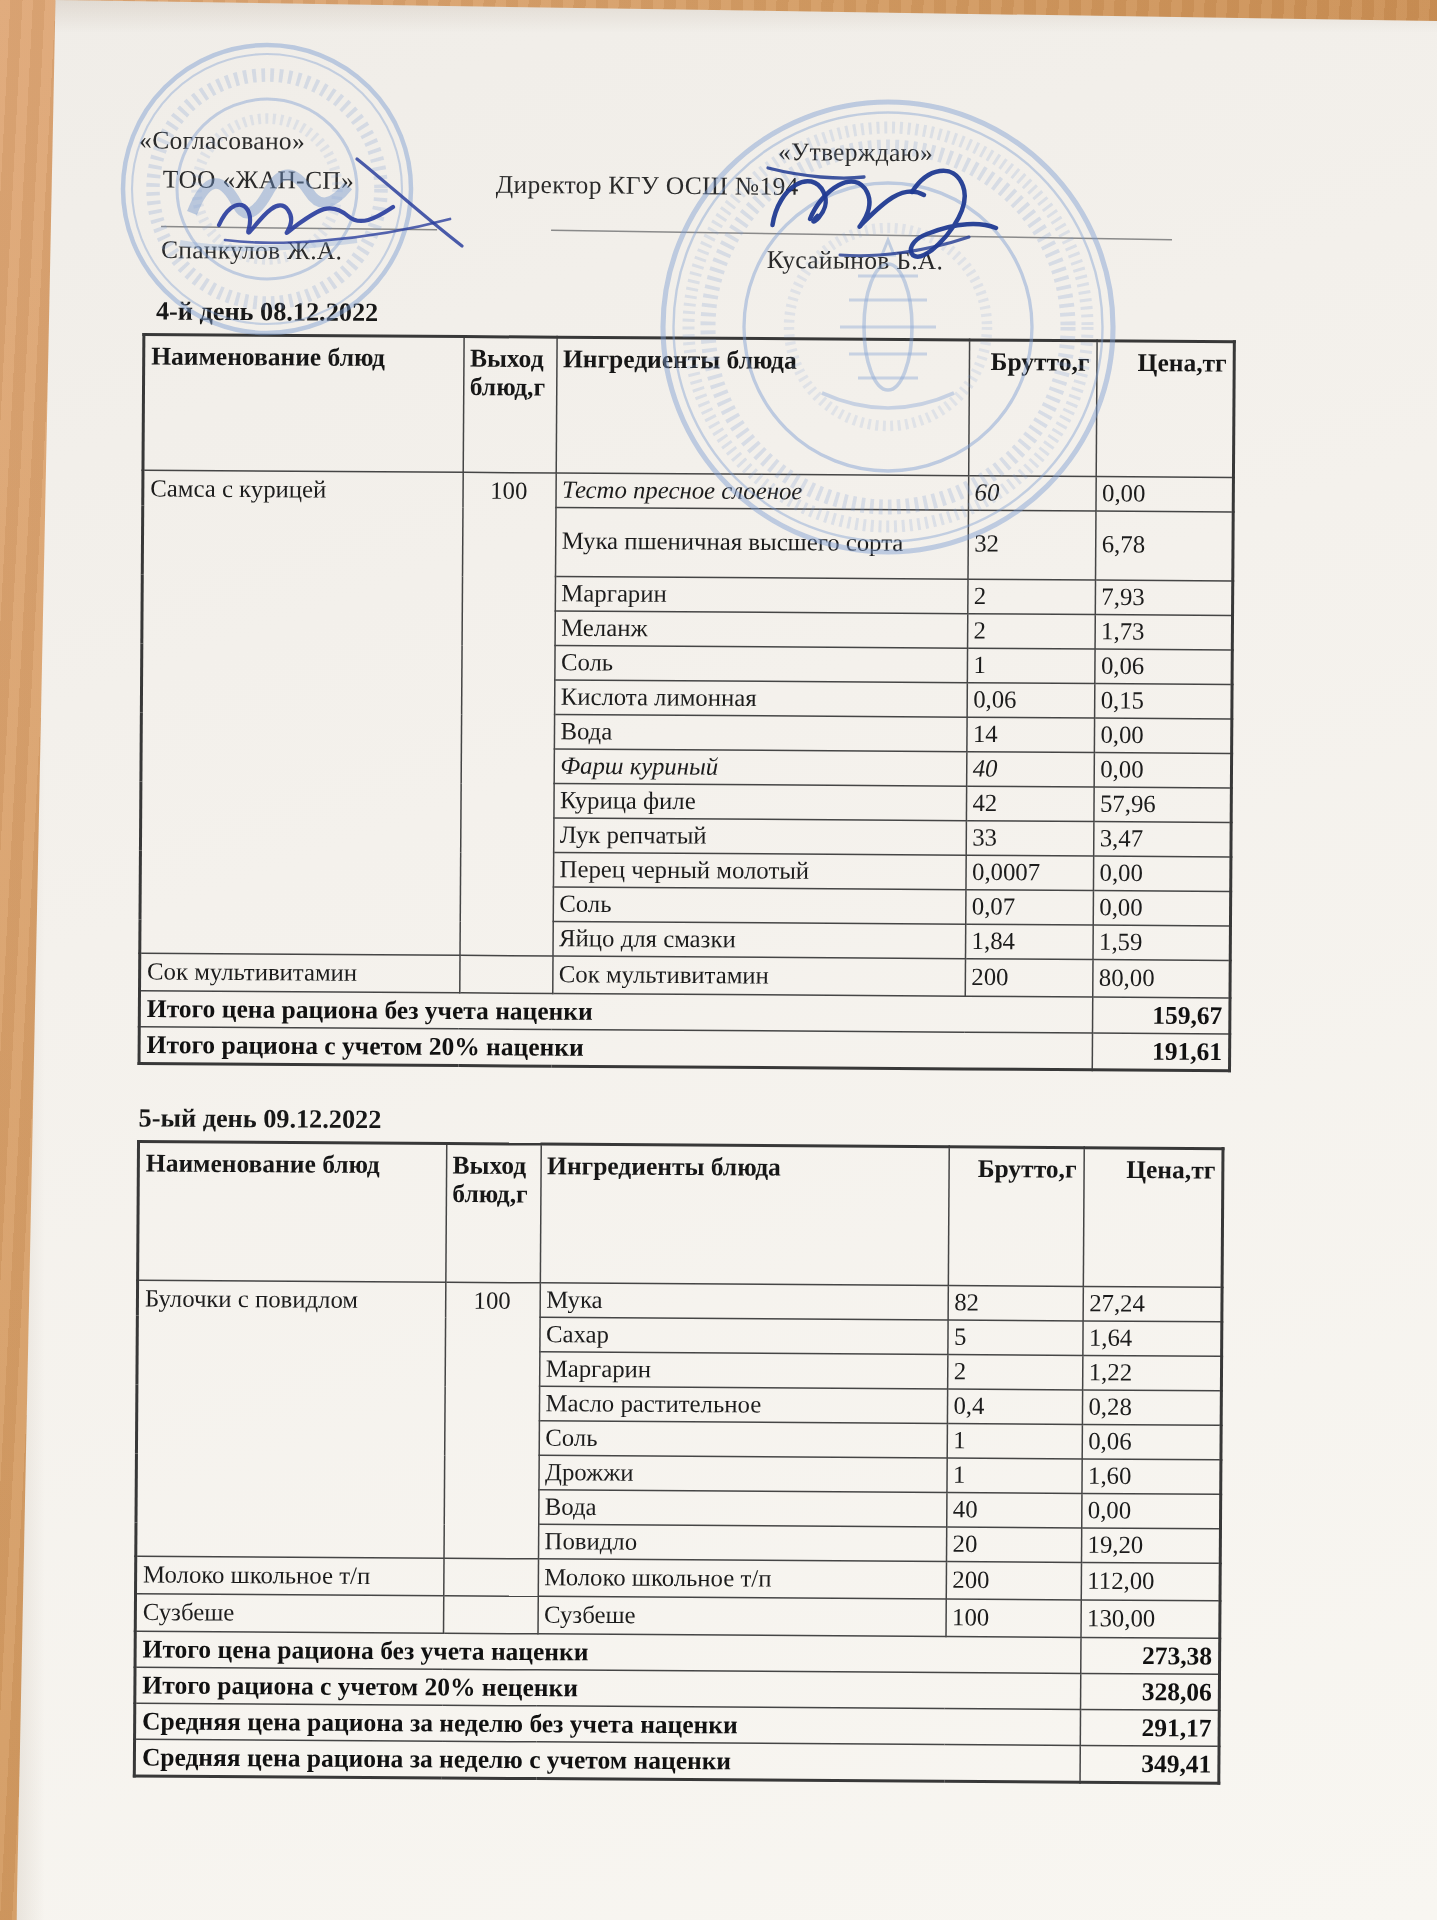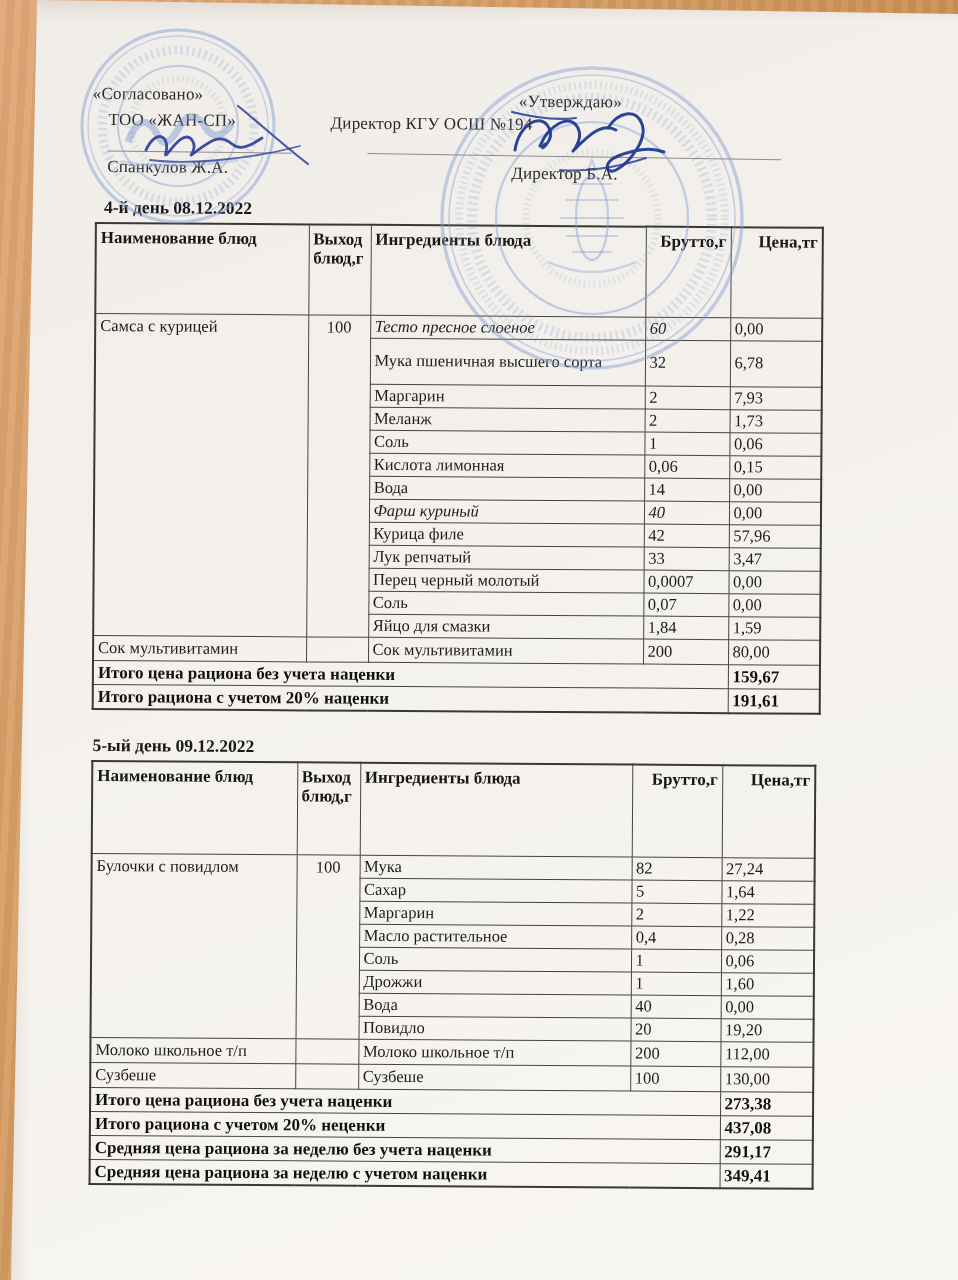--- a/index.html
+++ b/index.html
@@ -53,41 +53,41 @@
   .menu-table th.num-h{text-align:right;}
   [data-table-id="day4"] th{height:84px;}
   [data-table-id="day5"] th{height:86px;}
   .menu-table td{height:20px;}
   [data-table-id="day4"] tbody tr:nth-child(2) td{height:43px;}
   td.dish,td.out{vertical-align:top;padding-top:3px;}
   td.out{text-align:center;}
   td.num{text-align:left;}
   td.em{font-style:italic;}
   tr.total-row td{font-weight:bold;font-size:17px;color:#111;height:21px;}
-  tr.total-row td.tval{text-align:left;}
+  tr.total-row td.tval{text-align:right;}
 
   
   .overlay{position:absolute;inset:0;pointer-events:none;}
 </style>
 </head>
 <body>
 
 <div class="paper"></div>
 
 <div class="content">
 
   <div>
     <div class="hdr-text agreed-quote">«Согласовано»</div>
     <div class="hdr-text agreed-org">ТОО «ЖАН-СП»</div>
     <div class="sig-line sig-line-left"></div>
     <div class="hdr-text agreed-name">Спанкулов Ж.А.</div>
     <div class="hdr-text director-title">Директор КГУ ОСШ №194</div>
     <div class="hdr-text approve-quote">«Утверждаю»</div>
     <div class="sig-line sig-line-right"></div>
-    <div class="hdr-text approver-name">Директор Б.А.</div>
+    <div class="hdr-text approver-name">Кусайынов Б.А.</div>
   </div>
 
   <div class="day-section day4-section" data-table-id="day4">
     <div class="day-title">4-й день 08.12.2022</div>
     <table class="menu-table">
       <colgroup>
         <col style="width:213px">
           <col style="width:62px">
           <col style="width:275px">
           <col style="width:85px">
@@ -264,21 +264,21 @@
             <td class="ing">Сузбеше</td>
             <td class="num">100</td>
             <td class="num">130,00</td>
           </tr>
           <tr class="total-row">
             <td class="tlabel" colspan="4">Итого цена рациона без учета наценки</td>
             <td class="tval">273,38</td>
           </tr>
           <tr class="total-row">
             <td class="tlabel" colspan="4">Итого рациона с учетом 20% неценки</td>
-            <td class="tval">437,08</td>
+            <td class="tval">328,06</td>
           </tr>
           <tr class="total-row">
             <td class="tlabel" colspan="4">Средняя цена рациона за неделю без учета наценки</td>
             <td class="tval">291,17</td>
           </tr>
           <tr class="total-row">
             <td class="tlabel" colspan="4">Средняя цена рациона за неделю с  учетом наценки</td>
             <td class="tval">349,41</td>
           </tr>
         </tbody>

